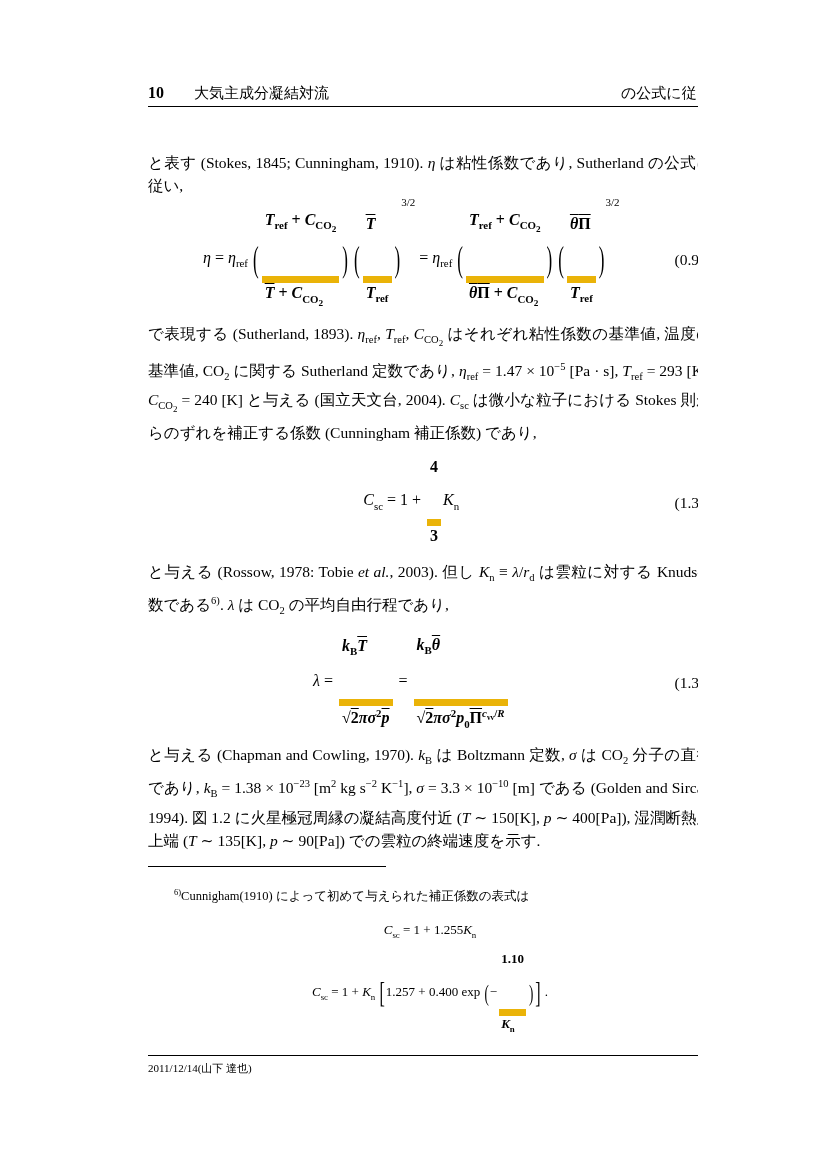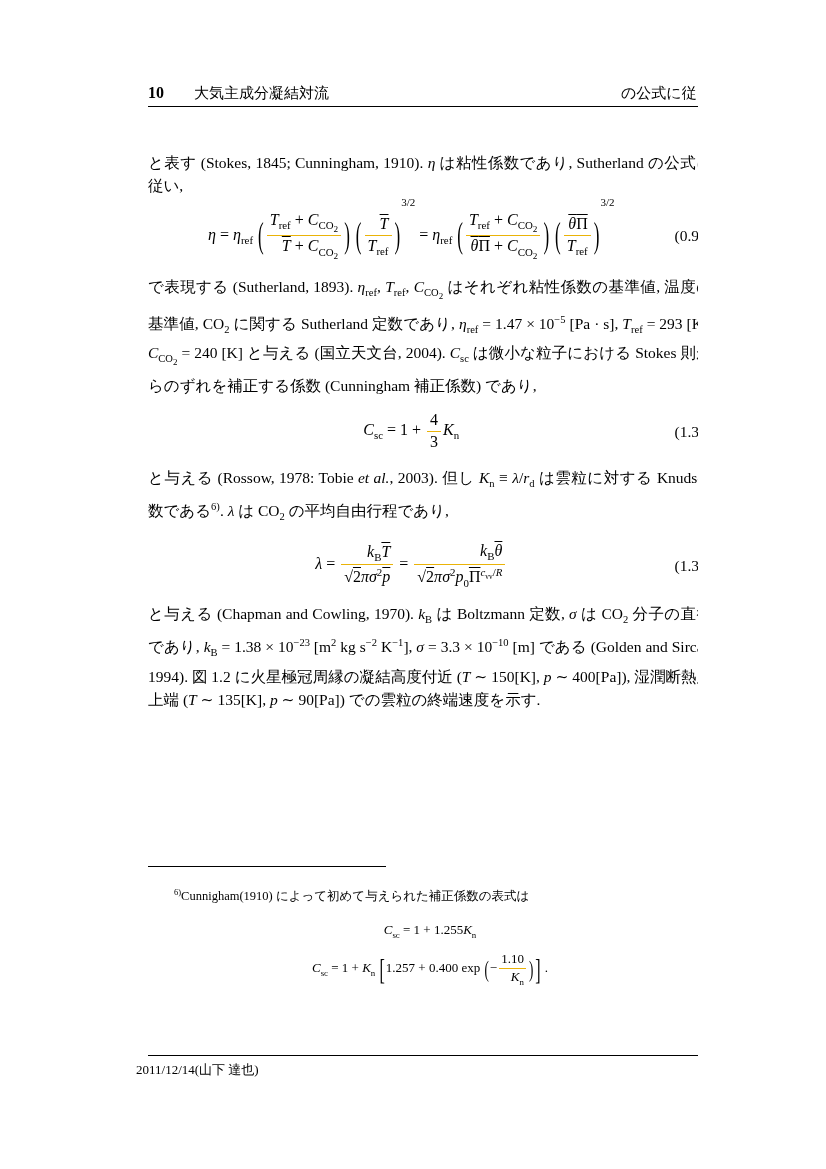--- a/index.html
+++ b/index.html
@@ -34,23 +34,23 @@
   .content p { margin:0; }
   .content i { font-family:"Liberation Serif","DejaVu Serif",serif; }
   sup { font-size:68%; }
   sub { font-size:68%; }
   sub sub { font-size:85%; }
   
   .eqrow { display:flex; align-items:center; margin:13px 0; }
   .eqbody { flex:1; text-align:center; font-size:16px; line-height:1.3; }
   .eqnum { text-align:right; font-size:15.5px; }
   
-  .frac { display:inline-block; vertical-align:middle; text-align:right; margin:0 2px; }
+  .frac { display:inline-block; vertical-align:middle; text-align:left; margin:0 2px;font-weight:bold; }
   .fn, .fd { display:block; padding:0 3px; line-height:1.3; }
-  .fd { border-top:1px solid #eab308; }
+  .fd { border-top:7px solid #eab308;margin-top:41px; }
   
   .ol { text-decoration:overline; }
   
   .lp,.rp { display:inline-block; transform:scaleY(2.15); font-size:17px;
             vertical-align:middle; line-height:1; padding:0 1px; font-weight:300; }
   .lb,.rb { display:inline-block; transform:scaleY(1.85); font-size:16px;
             vertical-align:middle; line-height:1; padding:0 1px; font-weight:300; }
   .sp,.spr { display:inline-block; transform:scaleY(1.7); font-size:13px;
             vertical-align:middle; line-height:1; padding:0 1px; font-weight:300; }
   .pexp { font-size:11px; vertical-align:top; position:relative; top:-15px; }
@@ -62,21 +62,21 @@
   .footnote-rule { width:238px; border-top:1px solid #000; margin-bottom:5px; }
   .footnote p { margin:16px; }
   .fn-indent { text-indent:10px; }
   .fn-eq { text-align:center; font-size:13px; margin:9px 0 10px 0; line-height:1.3; }
   .fn-eq .fn, .fn-eq .fd { padding:0 2px; }
   
   .footer-rule {
     position:absolute; left:148px; top:1055px; width:564px;
     border-top:1px solid #000;
   }
-  .footer-text { position:absolute; left:136px; top:1061px; font-size:13px;text-align:center; }
+  .footer-text { position:absolute; left:148px; top:1061px; font-size:11px;text-align:center; }
 </style>
 </head>
 <body>
 
 <div class="page">
 
   <div class="header">
     <span class="page-num">10</span>
     <span class="chapter">大気主成分凝結対流</span>
     <span class="section">の公式に従い</span>

